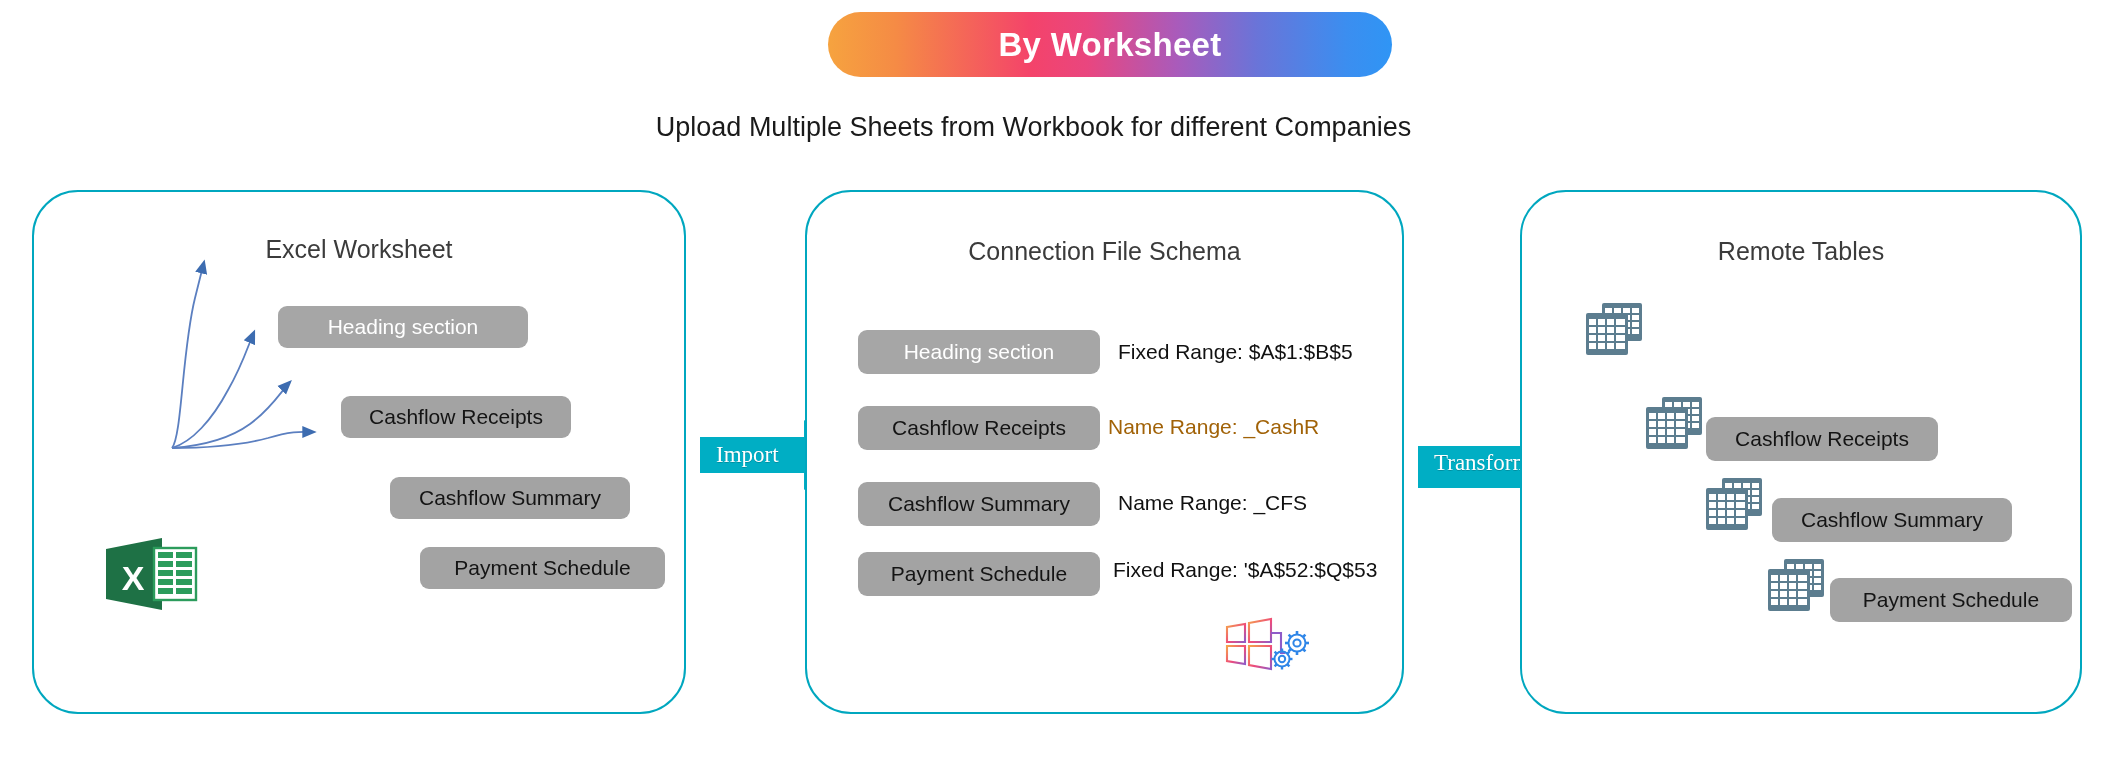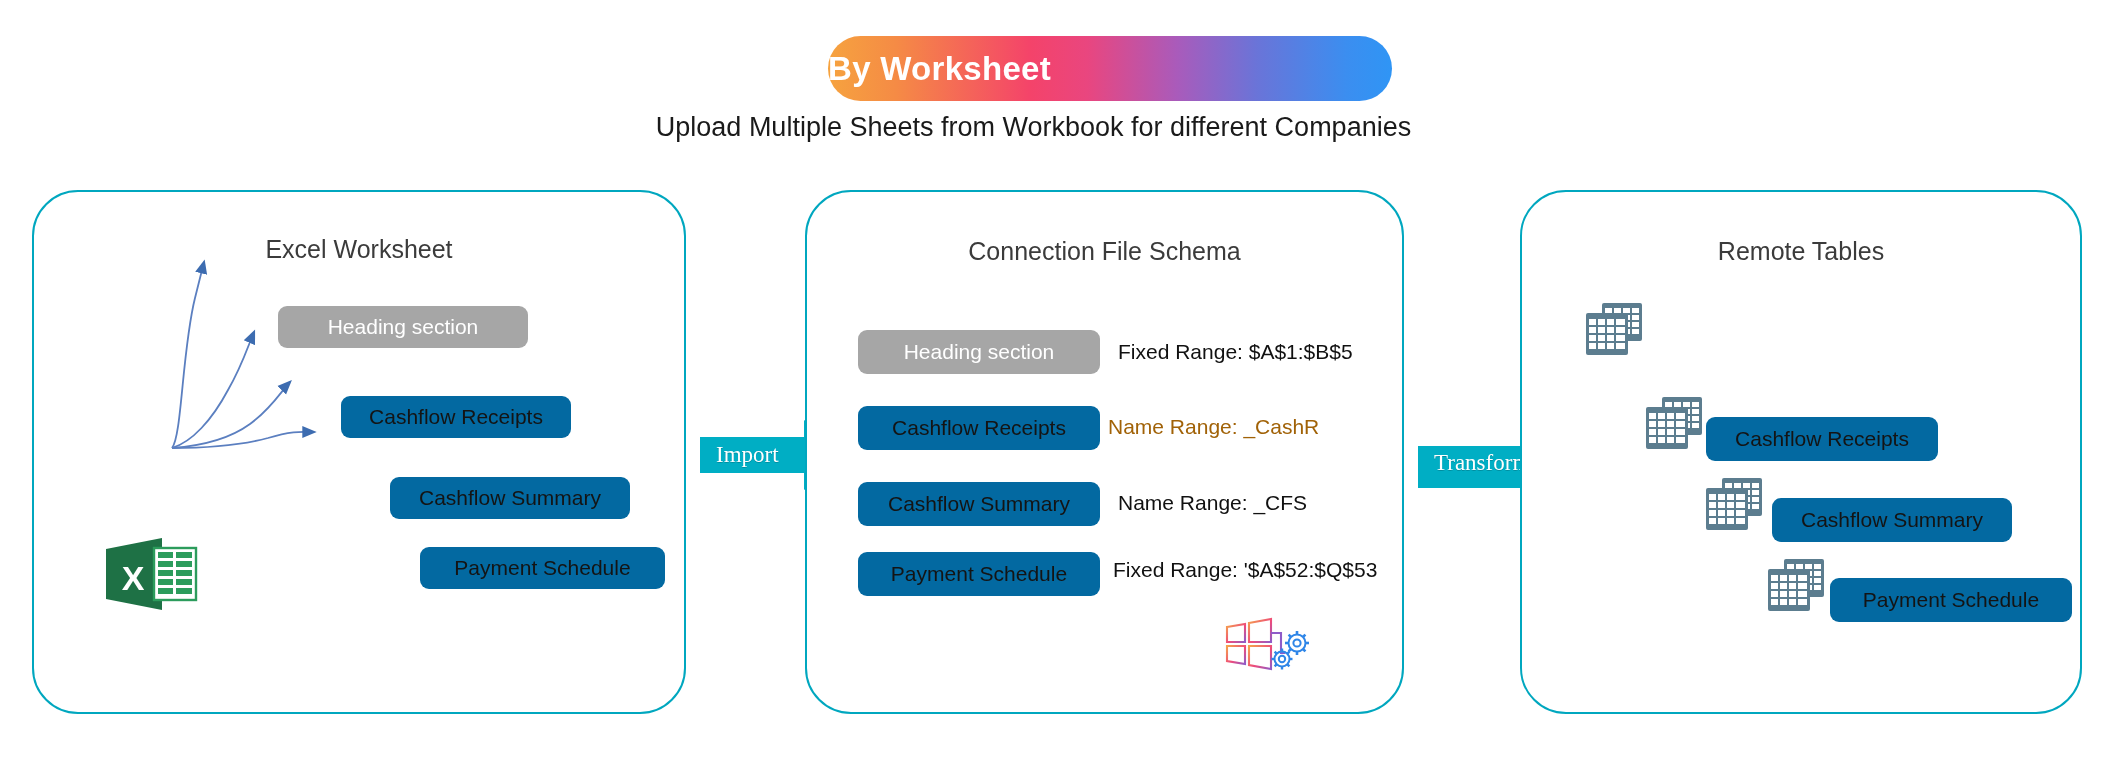--- a/index.html
+++ b/index.html
@@ -5,24 +5,24 @@
   html,body{margin:0;padding:0;}
   body{
     width:2110px;height:781px;background:#ffffff;
     font-family:"Liberation Sans", sans-serif;
     overflow:hidden;position:relative;
   }
   #stage{position:absolute;left:0;top:0;width:2110px;height:781px;}
 
   
   .banner{
-    position:absolute;left:828px;top:36px;width:564px;height:65px;
+    position:absolute;left:828px;top:12px;width:564px;height:65px;
     border-radius:33px;
     background:linear-gradient(90deg,#f6a33f 0%,#f58b45 12%,#f4436a 36%,#e9467f 46%,#a95bbb 62%,#6a74d8 76%,#3b8ef0 92%,#2f95f5 100%);
-    display:flex;align-items:center;justify-content:flex-start;
+    display:flex;align-items:center;justify-content:center;
   }
   .banner-title{
     color:#ffffff;font-size:33px;font-weight:bold;letter-spacing:.3px;
     font-family:"Liberation Sans", sans-serif;
   }
   .subtitle{
     position:absolute;left:0;top:112px;width:2067px;text-align:center;
     font-size:27px;color:#1a1a1a;font-family:"Liberation Sans", sans-serif;
   }
 
@@ -43,21 +43,21 @@
   #panel-mid .panel-title{top:45px;}
   #panel-right .panel-title{top:45px;}
 
   
   .pill{
     position:absolute;display:flex;align-items:center;
     border-radius:9px;font-size:21px;
     font-family:"Liberation Sans", sans-serif;white-space:nowrap;
   }
   .pill.gray{background:#a6a6a6;color:#ffffff;justify-content:center;}
-  .pill.blue{background:#0369a1;color:#141414;justify-content:center;}
+  .pill.blue{background:#a3a3a3;color:#141414;justify-content:center;}
 
   
   .excel-icon{position:absolute;left:104px;top:535px;width:95px;height:78px;}
 
   
   .schema-icon{position:absolute;left:1225px;top:615px;width:90px;height:65px;}
 
   
   .tbl-icon{position:absolute;width:56px;height:52px;}
 

